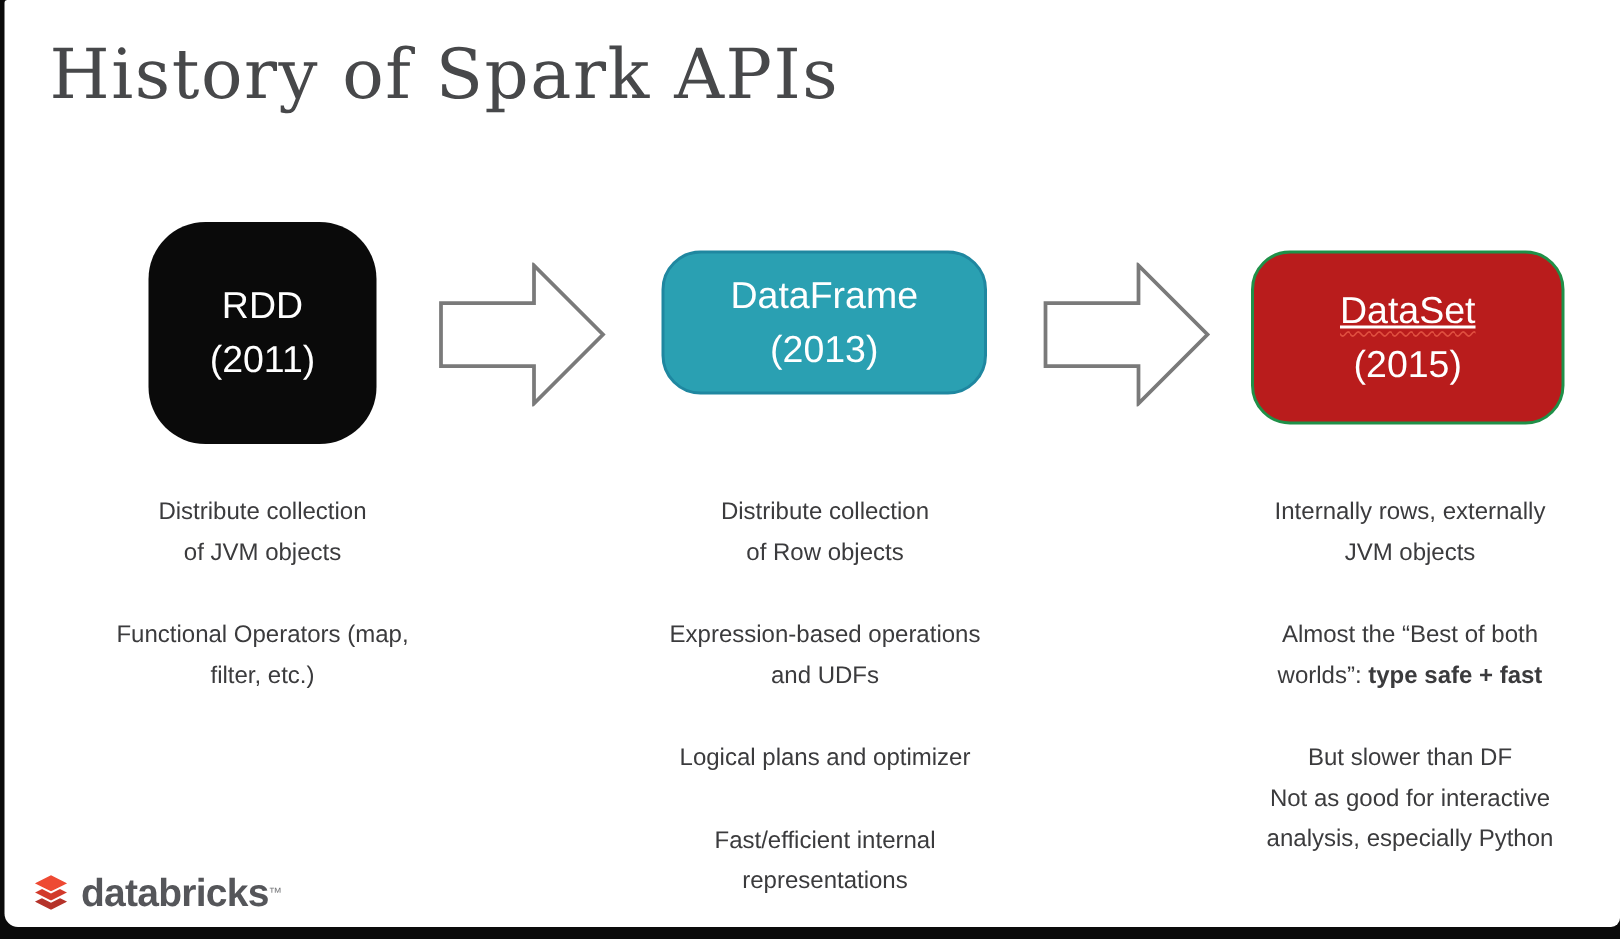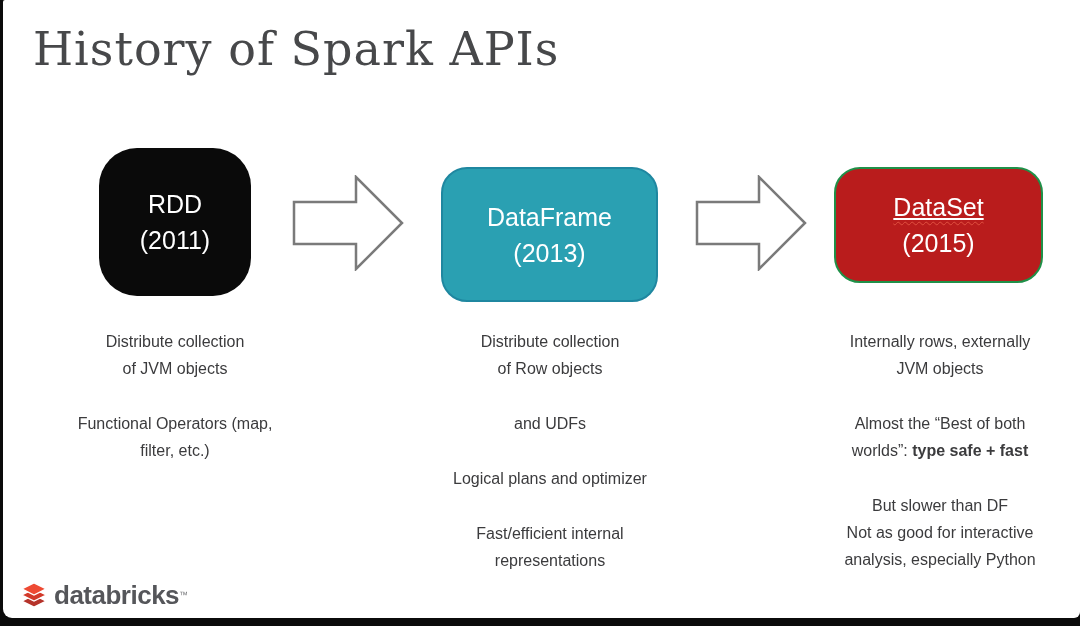--- a/index.html
+++ b/index.html
@@ -21,21 +21,21 @@
     color:#47484a;
   }
   
   .node{
     position:absolute;display:flex;flex-direction:column;
     align-items:center;justify-content:center;
     color:#fff;text-align:center;
     font-size:25px;line-height:36px;
   }
   .node-rdd{left:96px;top:148px;width:152px;height:148px;border-radius:38px;background:#0a0a0a;}
-  .node-dataframe{left:438px;top:167px;width:217px;height:135px;border-radius:26px;background:#2aa0b2;border:2px solid #1f87a0;box-sizing:border-box;}
+  .node-dataframe{left:438px;top:167px;width:217px;height:96px;border-radius:26px;background:#2aa0b2;border:2px solid #1f87a0;box-sizing:border-box;}
   .node-dataset{left:831px;top:167px;width:209px;height:116px;border-radius:26px;background:#b91c1c;border:2px solid #1f9048;box-sizing:border-box;}
   .u-solid{text-decoration:underline;text-decoration-color:#ffffff;}
   .u-wavy{text-decoration:underline wavy #e04f3f;text-underline-offset:5px;text-decoration-thickness:1px;}
   
   .arrow{position:absolute;}
   .arrow-1{left:289px;top:175px;}
   .arrow-2{left:692px;top:175px;}
   
   .col{
     position:absolute;top:328px;text-align:center;
@@ -99,20 +99,21 @@
       <span class="ln">filter, etc.)</span>
     </p>
   </div>
 
   <div class="col col-2">
     <p class="para">
       <span class="ln">Distribute collection</span>
       <span class="ln">of Row objects</span>
     </p>
     <p class="para">
+      <span class="ln">Expression-based operations</span>
       <span class="ln">and UDFs</span>
     </p>
     <p class="para">
       <span class="ln">Logical plans and optimizer</span>
     </p>
     <p class="para">
       <span class="ln">Fast/efficient internal</span>
       <span class="ln">representations</span>
     </p>
   </div>

